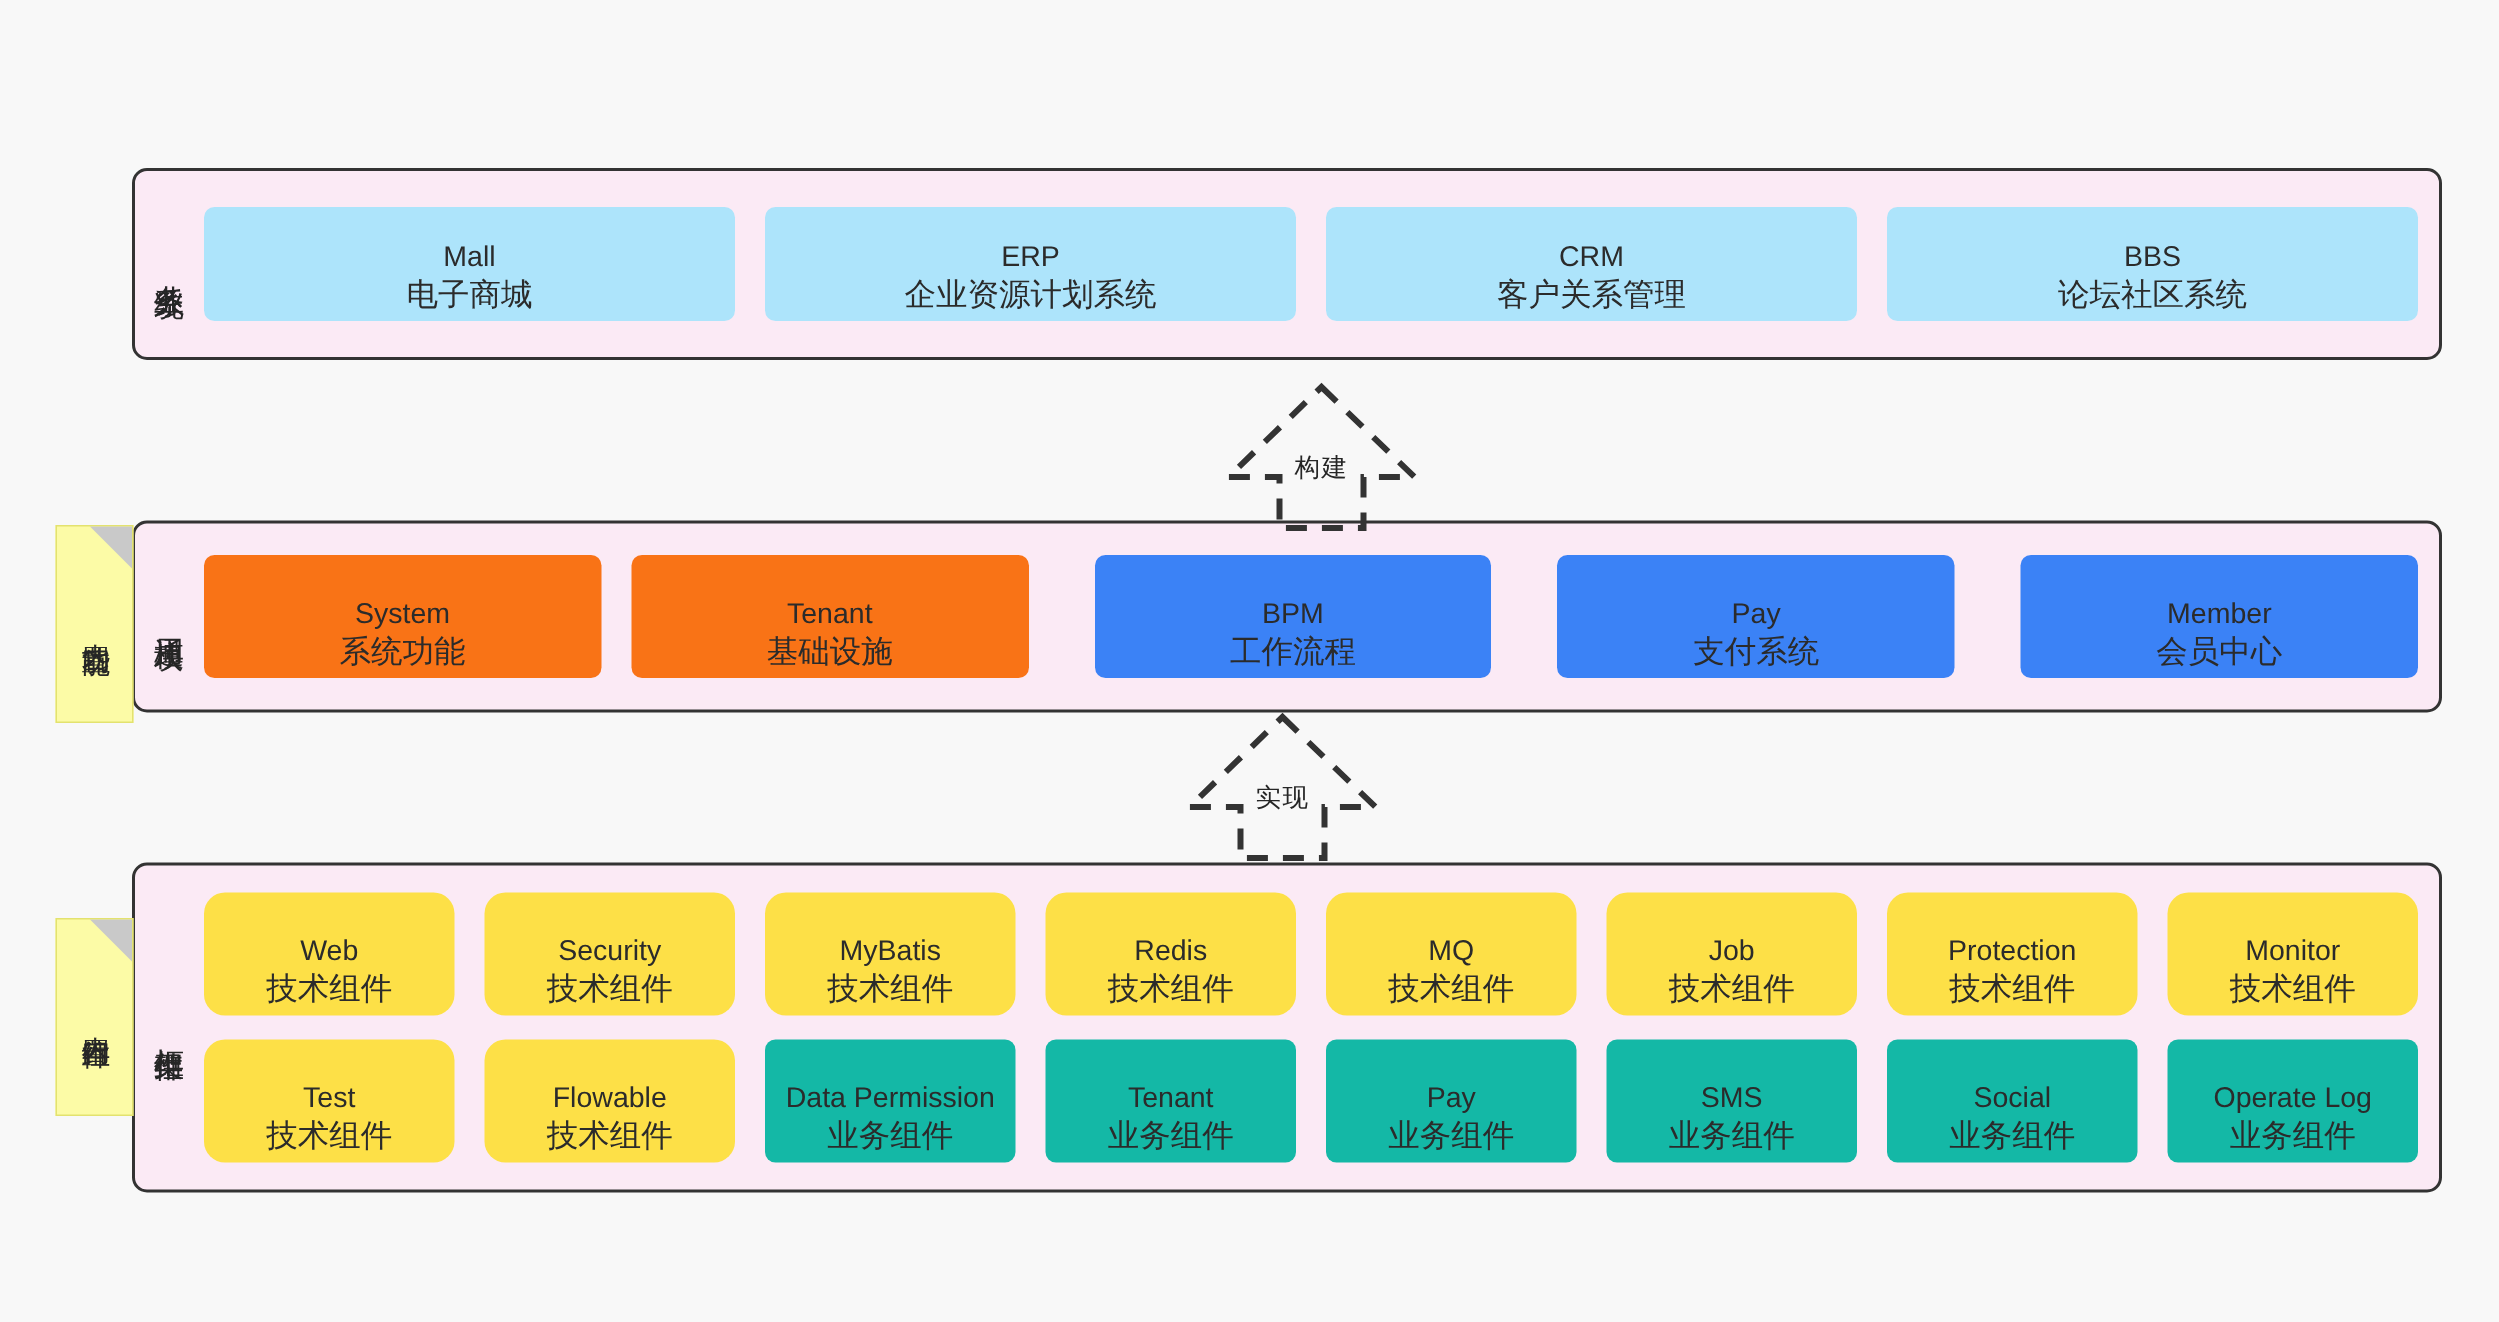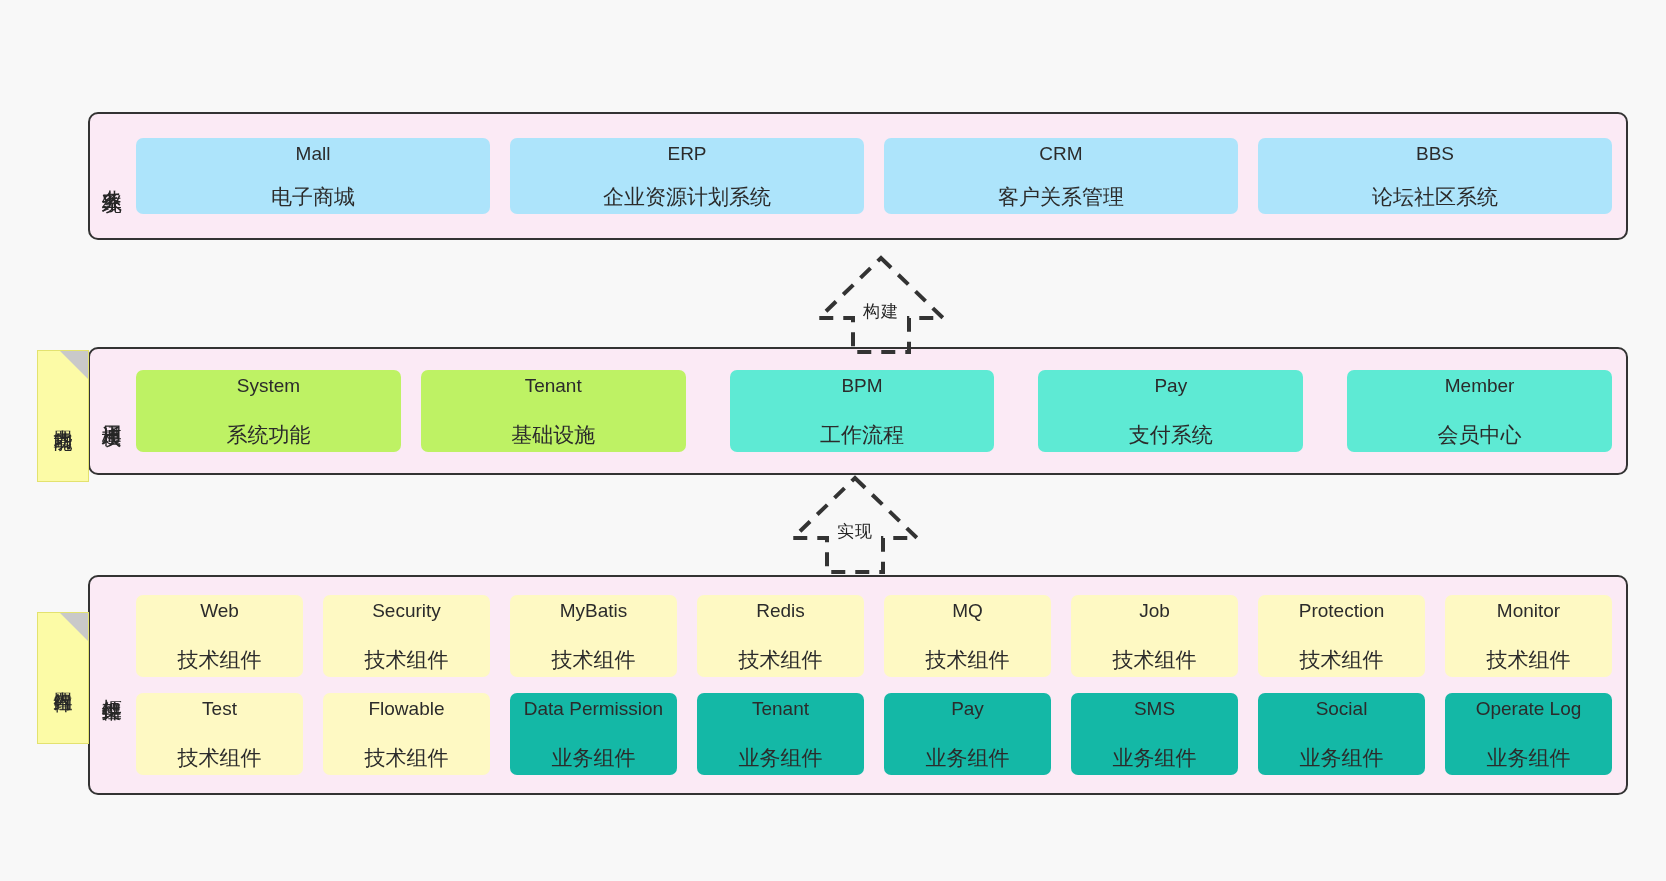--- a/index.html
+++ b/index.html
@@ -48,43 +48,43 @@
   .row{
     display:flex;
     gap:20px;
   }
   .cell{
     flex:1 1 0;
     border-radius:7px;
     display:flex;
     flex-direction:column;
     align-items:center;
-    justify-content:space-between;
+    justify-content:flex-end;
     text-align:center;
     line-height:1.25;
     box-sizing:border-box;
     padding:4px 6px;
   }
   .cell .en{font-size:19px;color:#2b2b2b;}
   .cell .cn{font-size:21px;color:#2b2b2b;}
 
   
   #band-business{left:88px;top:112px;width:1540px;height:128px;}
   #band-business .cell{height:76px;background:#ade4fb;}
 
   
   #band-common{left:88px;top:347px;width:1540px;height:128px;}
   #band-common .cell{height:82px;}
-  .c-strong{background:#bef264;}
-  .c-light{background:#5eead4;margin-left:24px;}
+  .c-strong{background:#f97316;}
+  .c-light{background:#3b82f6;margin-left:24px;}
 
   
   #band-framework{left:88px;top:575px;width:1540px;height:220px;}
   #band-framework .cell{height:82px;}
-  .g-strong{background:#fef9c3;}
+  .g-strong{background:#fde047;border-radius:14px;}
   .g-light{background:#14b8a6;}
 
   
   .note{
     position:absolute;
     background:#fcfba6;
     border:1px solid #e3e26f;
     box-sizing:border-box;
     display:flex;
     align-items:center;

